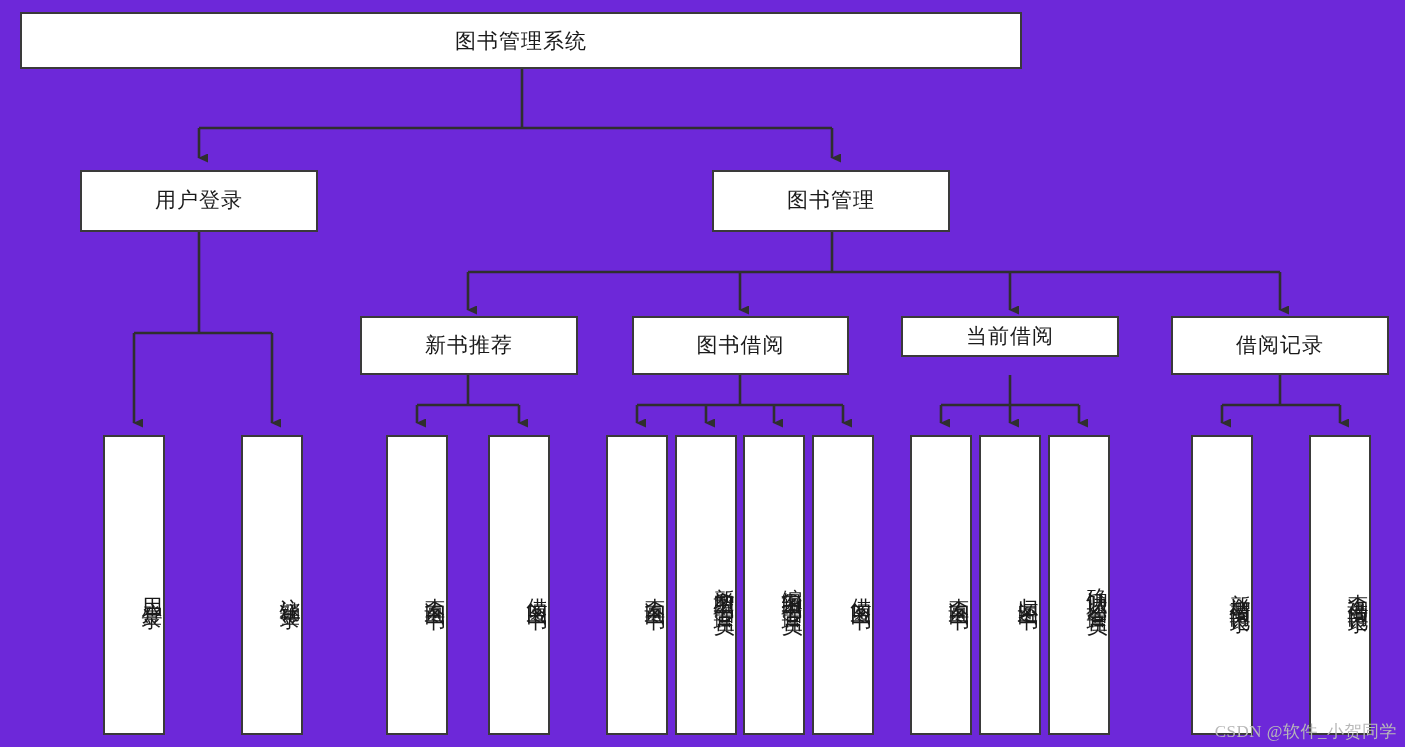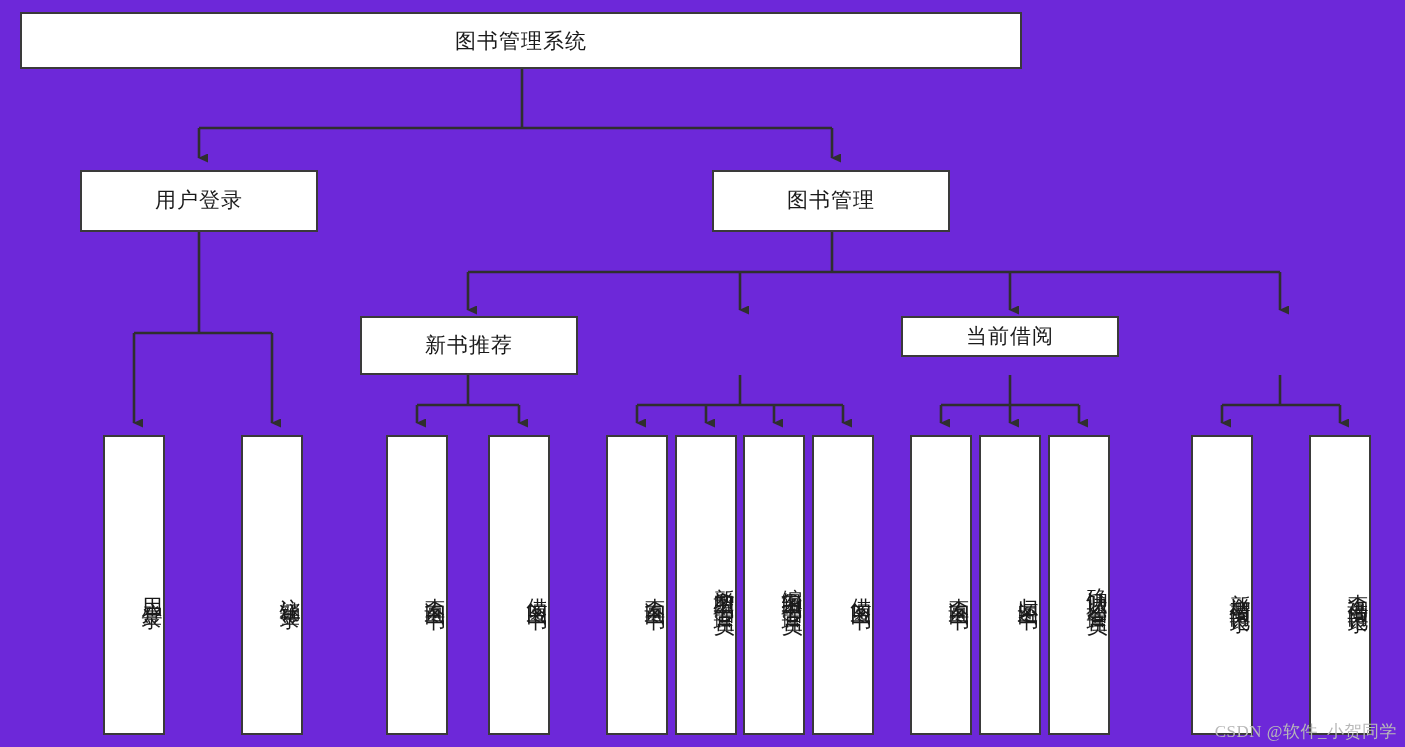--- a/index.html
+++ b/index.html
@@ -137,25 +137,31 @@
   </div>
 
   <div class="node node-h" style="left:712px; top:170px; width:238px; height:62px;">
     <span>图书管理</span>
   </div>
 
   <div class="node node-h" style="left:360px; top:316px; width:218px; height:59px;">
     <span>新书推荐</span>
   </div>
 
+  <div class="node node-h" style="left:632px; top:316px; width:217px; height:59px;">
+    <span>图书借阅</span>
+  </div>
 
   <div class="node node-h" style="left:901px; top:316px; width:218px; height:41px;">
     <span>当前借阅</span>
   </div>
 
+  <div class="node node-h" style="left:1171px; top:316px; width:218px; height:59px;">
+    <span>借阅记录</span>
+  </div>
 
   <div class="node node-v" style="left:103px; top:435px; width:62px; height:300px;">
     <span class="vlabel">用户登录</span>
   </div>
 
   <div class="node node-v" style="left:241px; top:435px; width:62px; height:300px;">
     <span class="vlabel">注销登录</span>
   </div>
 
   <div class="node node-v" style="left:386px; top:435px; width:62px; height:300px;">

